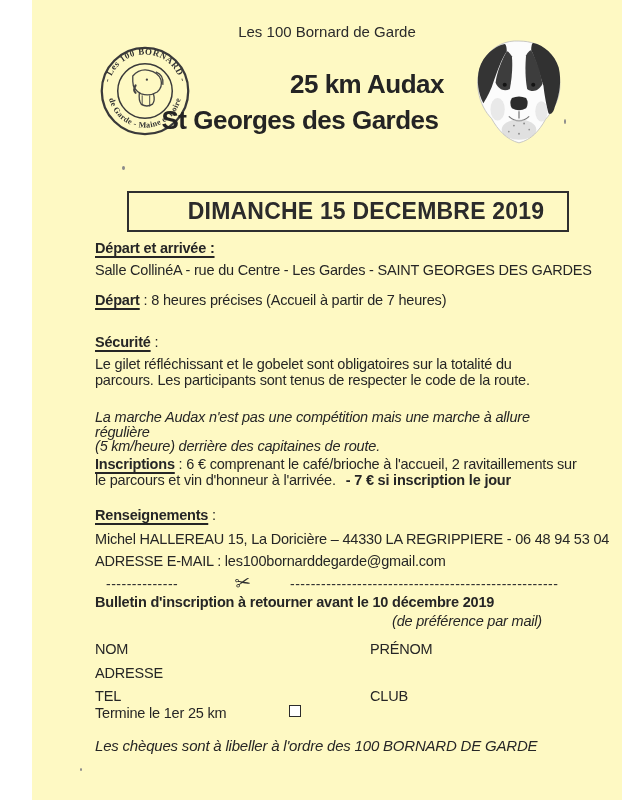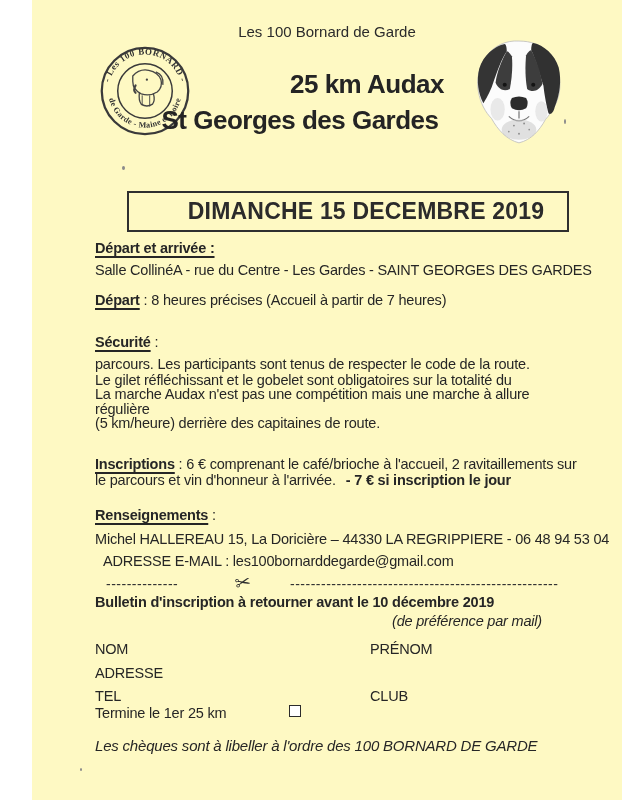--- a/index.html
+++ b/index.html
@@ -93,43 +93,43 @@
   <div class="abs body-txt" style="top:262px;left:63px;">Salle CollinéA - rue du Centre - Les Gardes - SAINT GEORGES DES GARDES</div>
 
   <div class="abs body-txt" style="top:292px;left:63px;">
     <span class="hd">Départ</span><span> : 8 heures précises (Accueil à partir de 7 heures)</span>
   </div>
 
   <div class="abs body-txt" style="top:334px;left:63px;">
     <span class="hd">Sécurité</span><span> :</span>
   </div>
   <div class="abs body-txt" style="top:356px;left:63px;">
+    <div>Le gilet réfléchissant et le gobelet sont obligatoires sur la totalité du</div>
     <div>parcours. Les participants sont tenus de respecter le code de la route.</div>
-    <div>Le gilet réfléchissant et le gobelet sont obligatoires sur la totalité du</div>
   </div>
-  <div class="abs body-txt" style="top:387px;left:63px;line-height:14.5px;">
+  <div class="abs body-txt" style="top:410px;left:63px;line-height:14.5px;font-style:italic;">
     <div>La marche Audax n'est pas une compétition mais une marche à allure</div>
     <div>régulière</div>
     <div>(5 km/heure) derrière des capitaines de route.</div>
   </div>
 
   <div class="abs body-txt" style="top:456px;left:63px;">
     <div>
       <span class="hd">Inscriptions</span><span> : 6 € comprenant le café/brioche à l'accueil, 2 ravitaillements sur</span>
     </div>
     <div>
       <span>le parcours et vin d'honneur à l'arrivée.</span><span class="b ml">- 7 € si inscription le jour</span>
     </div>
   </div>
 
   <div class="abs body-txt" style="top:507px;left:63px;">
     <span class="hd">Renseignements</span><span> :</span>
   </div>
   <div class="abs body-txt" style="top:531px;left:63px;">Michel HALLEREAU  15, La Doricière – 44330 LA REGRIPPIERE - 06 48 94 53 04</div>
-  <div class="abs body-txt" style="top:553px;left:71px;">ADRESSE E-MAIL : les100bornarddegarde@gmail.com</div>
+  <div class="abs body-txt" style="top:553px;left:63px;">ADRESSE E-MAIL : les100bornarddegarde@gmail.com</div>
 
   <div class="abs cutline">
     <span class="dashL">--------------</span>
     <span class="scissors">✂</span>
     <span class="dashR">----------------------------------------------------</span>
   </div>
 
   <div class="abs body-txt b" style="top:594px;left:63px;">Bulletin d'inscription à retourner avant le 10 décembre 2019</div>
   <div class="abs body-txt i" style="top:613px;left:360px;">(de préférence par mail)</div>
 

